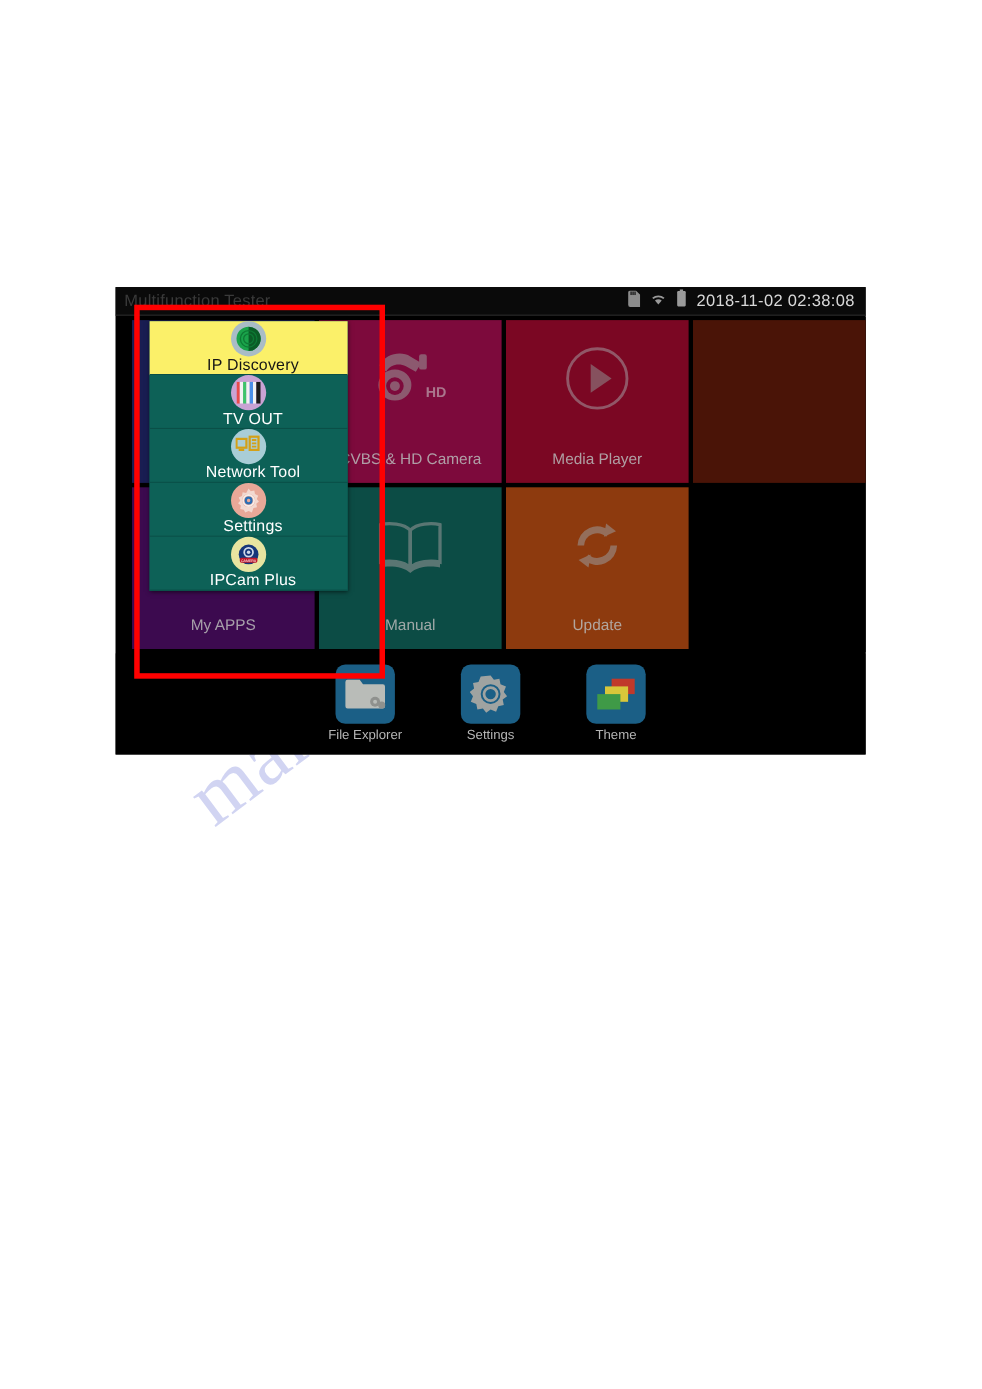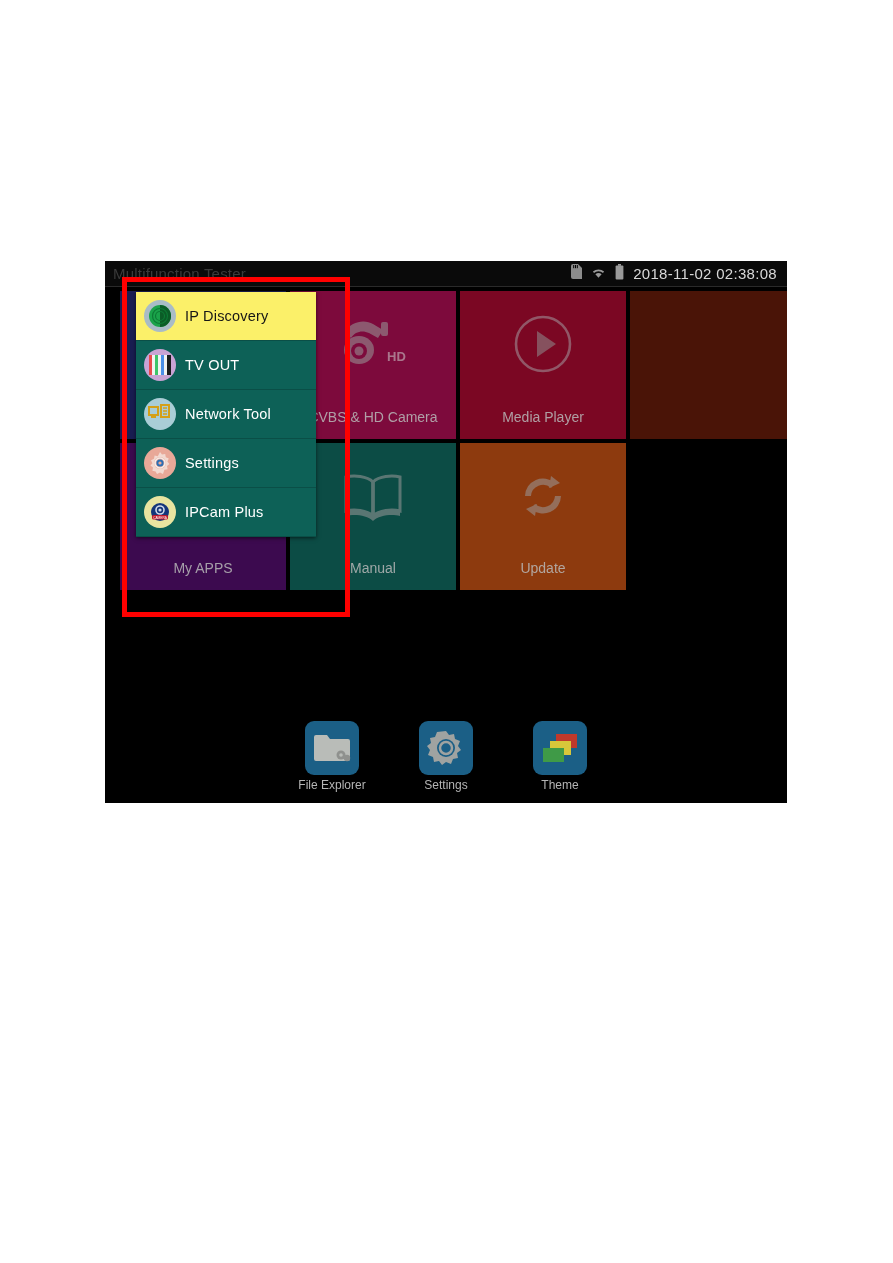--- a/index.html
+++ b/index.html
@@ -32,21 +32,21 @@
     pointer-events: none;
     opacity: .85;
   }
 
   
   #device-screen {
     position: absolute;
     left: 105px;
     top: 261px;
     width: 682px;
-    height: 542px;
+    height: 425px;
     background: #000000;
     overflow: hidden;
   }
 
   
   #status-bar {
     position: absolute;
     left: 0; top: 0;
     width: 100%;
     height: 26px;
@@ -161,20 +161,21 @@
     z-index: 20;
   }
   .menu-item {
     display: flex;
     align-items: center;
     height: 49px;
     padding-left: 8px;
     box-sizing: border-box;
     border-bottom: 1px solid #0a4f47;
     background: #0d6157;
+    flex-direction: column;
   }
   .menu-item.selected {
     background: #fbf069;
   }
   .menu-item.selected .menu-label { color: #161616; }
   .menu-icon {
     width: 32px;
     height: 32px;
     border-radius: 50%;
     flex: 0 0 32px;

